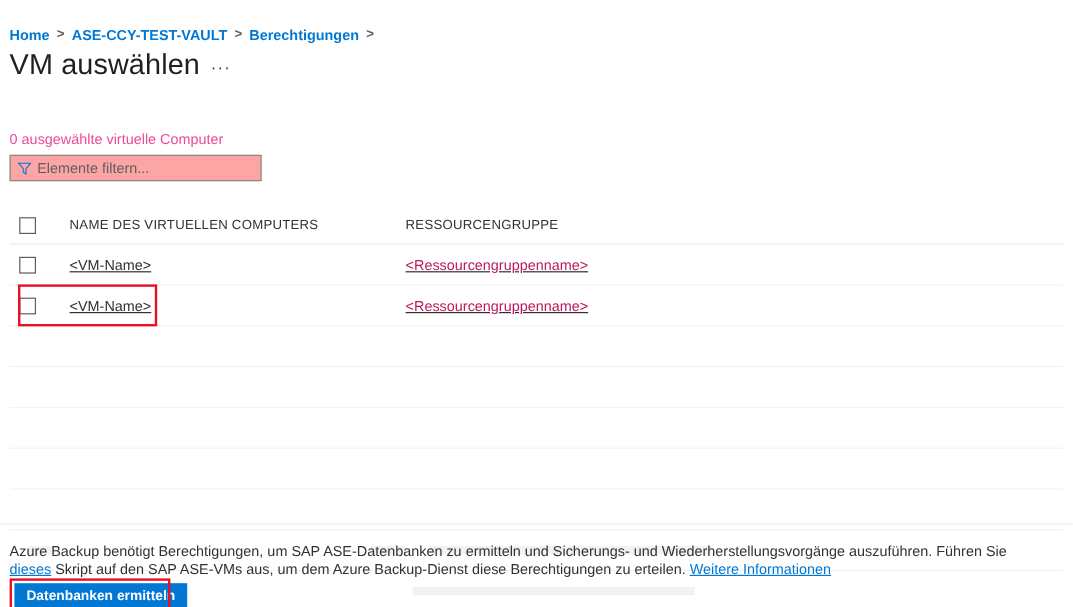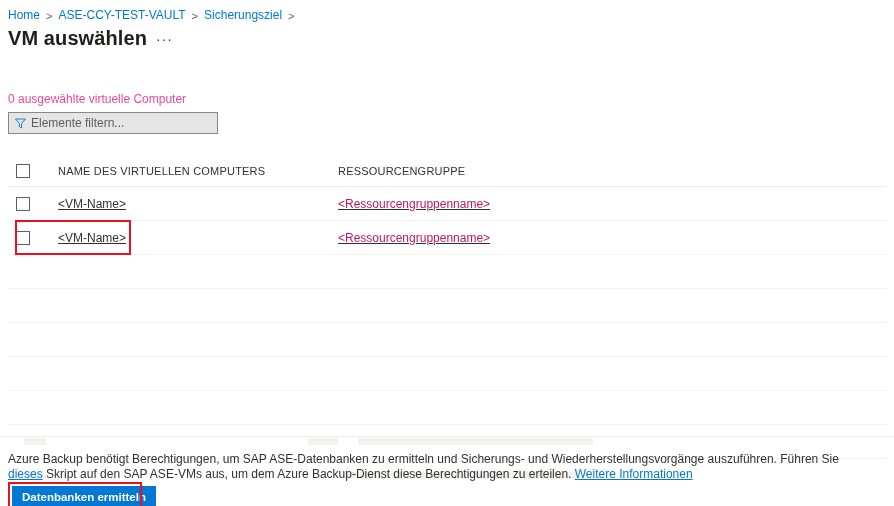--- a/index.html
+++ b/index.html
@@ -19,45 +19,46 @@
   .page {
     position: relative;
     width: 894px;
     height: 506px;
     box-sizing: border-box;
     padding: 0 8px;
   }
   
   .breadcrumb {
     display: flex;
-    align-items: flex-end;
+    align-items: center;
     height: 20px;
-    padding-top: 2px;
-    font-size: 12px;
+    padding-top: 19px;
+    font-size: 12px;
+    font-weight: bold;
   }
   .crumb-link {
     color: #0078d4;
     cursor: pointer;
     white-space: nowrap;
   }
   .crumb-sep {
     color: #605e5c;
     margin: 0 6px;
     font-size: 11px;
   }
   
   .title-row {
     display: flex;
     align-items: flex-end;
     margin-top: 2px;
     height: 26px;
   }
   .page-title {
-    font-size: 20px;
-    font-weight: 700;
+    font-size: 24px;
+    font-weight: 400;
     color: #201f1e;
     letter-spacing: 0.1px;
     line-height: 24px;
   }
   .title-ellipsis {
     font-size: 14px;
     color: #323130;
     margin-left: 9px;
     margin-bottom: 3px;
     letter-spacing: 1px;
@@ -68,21 +69,21 @@
     margin-top: 42px;
     font-size: 12px;
     color: #ec4899;
   }
   
   .filter-box {
     margin-top: 6px;
     width: 210px;
     height: 22px;
     border: 1px solid #8a8886;
-    background: #e5e5e5;
+    background: #fca5a5;
     display: flex;
     align-items: center;
     box-sizing: border-box;
   }
   .filter-icon {
     width: 22px;
     display: flex;
     align-items: center;
     justify-content: center;
   }
@@ -229,21 +230,21 @@
 </head>
 <body>
 
 <div class="page">
 
   <div class="breadcrumb">
     <span class="crumb-link">Home</span>
     <span class="crumb-sep">&gt;</span>
     <span class="crumb-link">ASE-CCY-TEST-VAULT</span>
     <span class="crumb-sep">&gt;</span>
-    <span class="crumb-link">Sicherungsziel</span>
+    <span class="crumb-link">Berechtigungen</span>
     <span class="crumb-sep">&gt;</span>
   </div>
 
   <div class="title-row">
     <span class="page-title">VM auswählen</span>
     <span class="title-ellipsis">···</span>
   </div>
 
   <div class="sel-count">0 ausgewählte virtuelle Computer</div>
 

